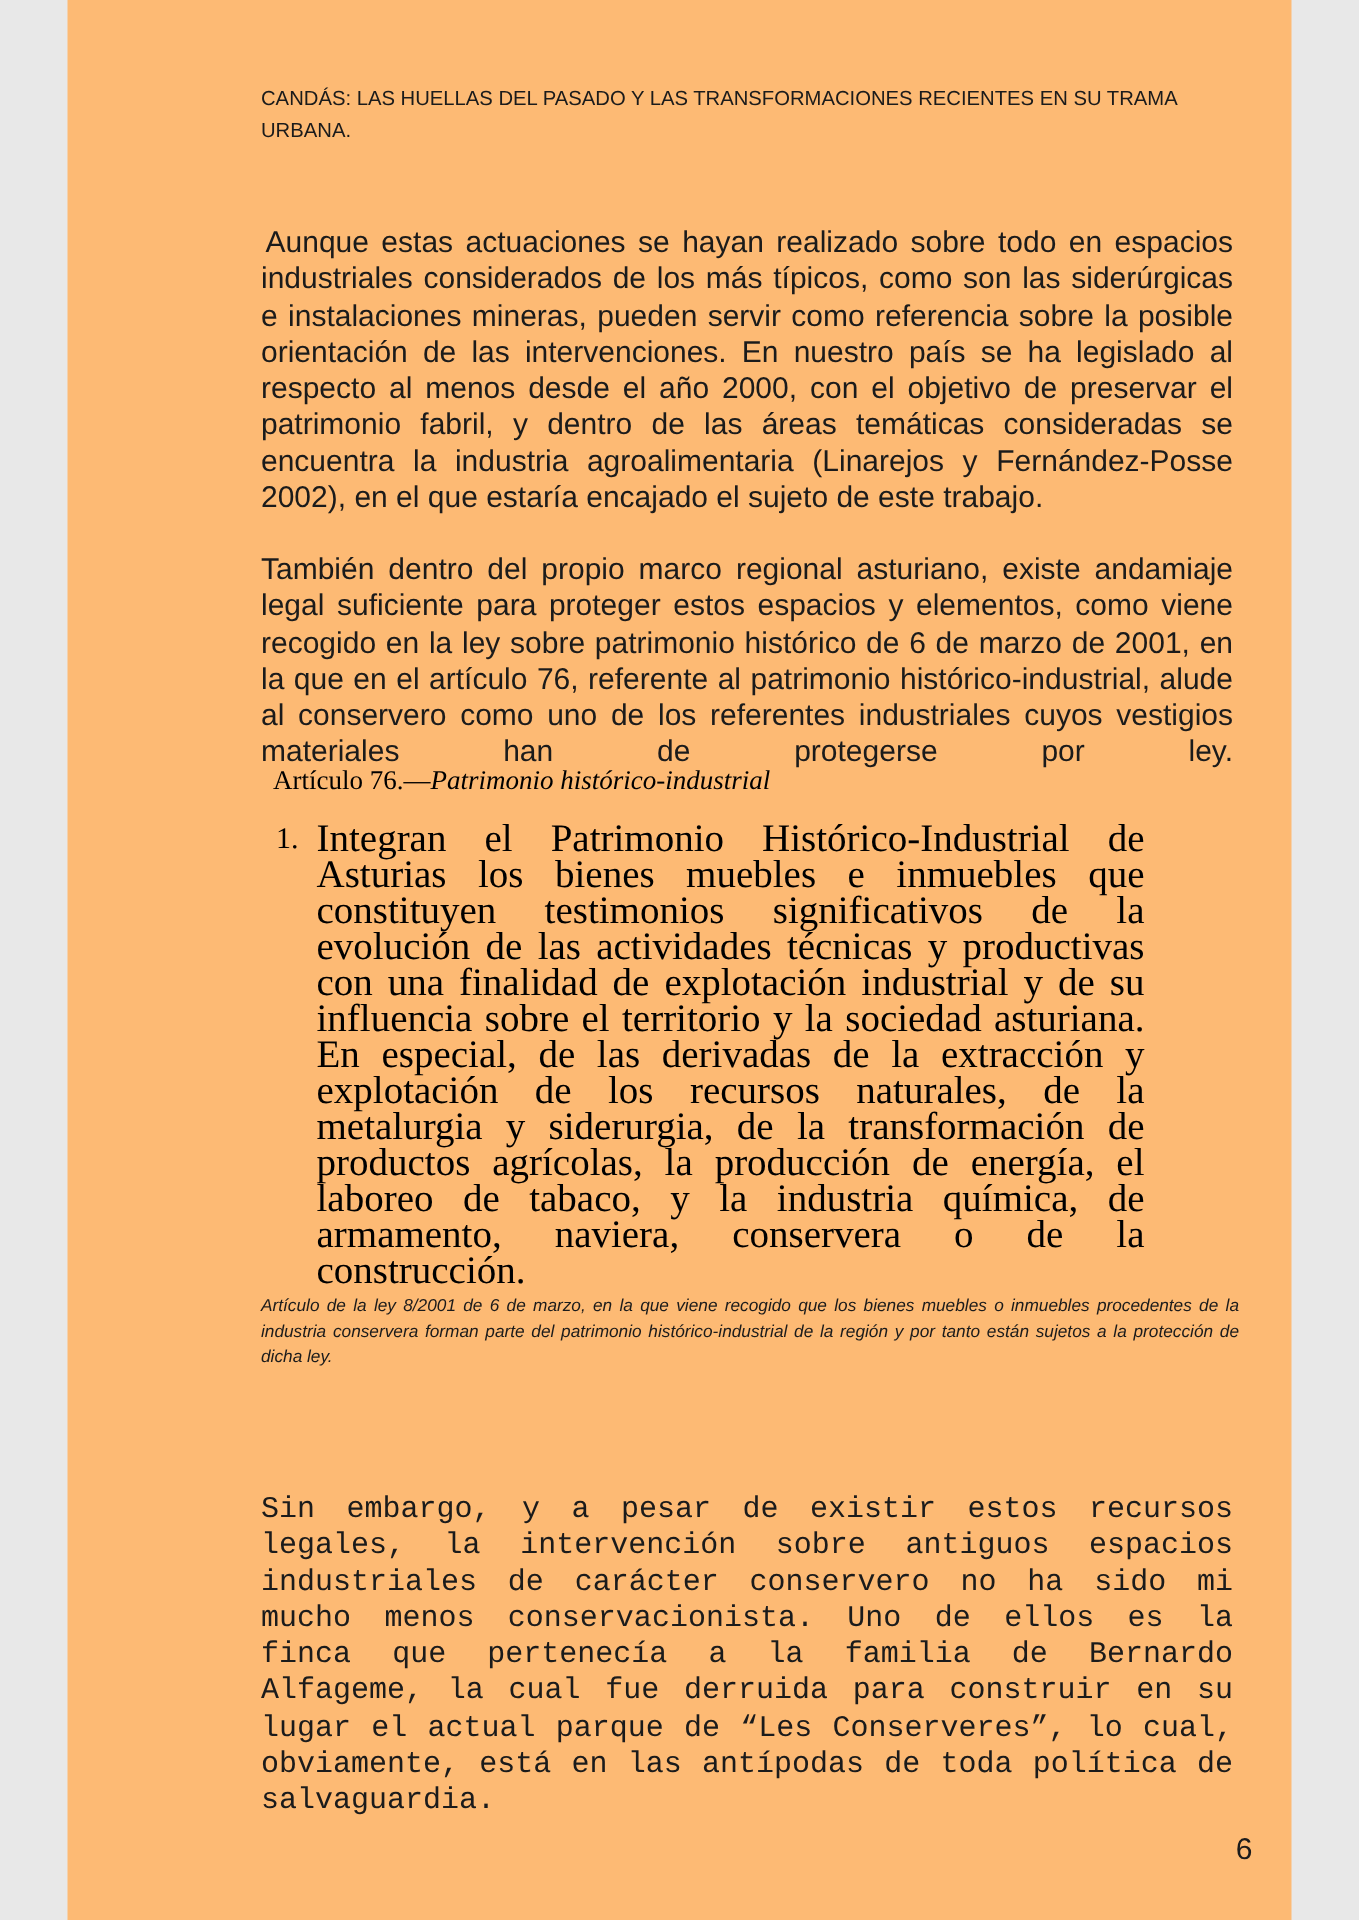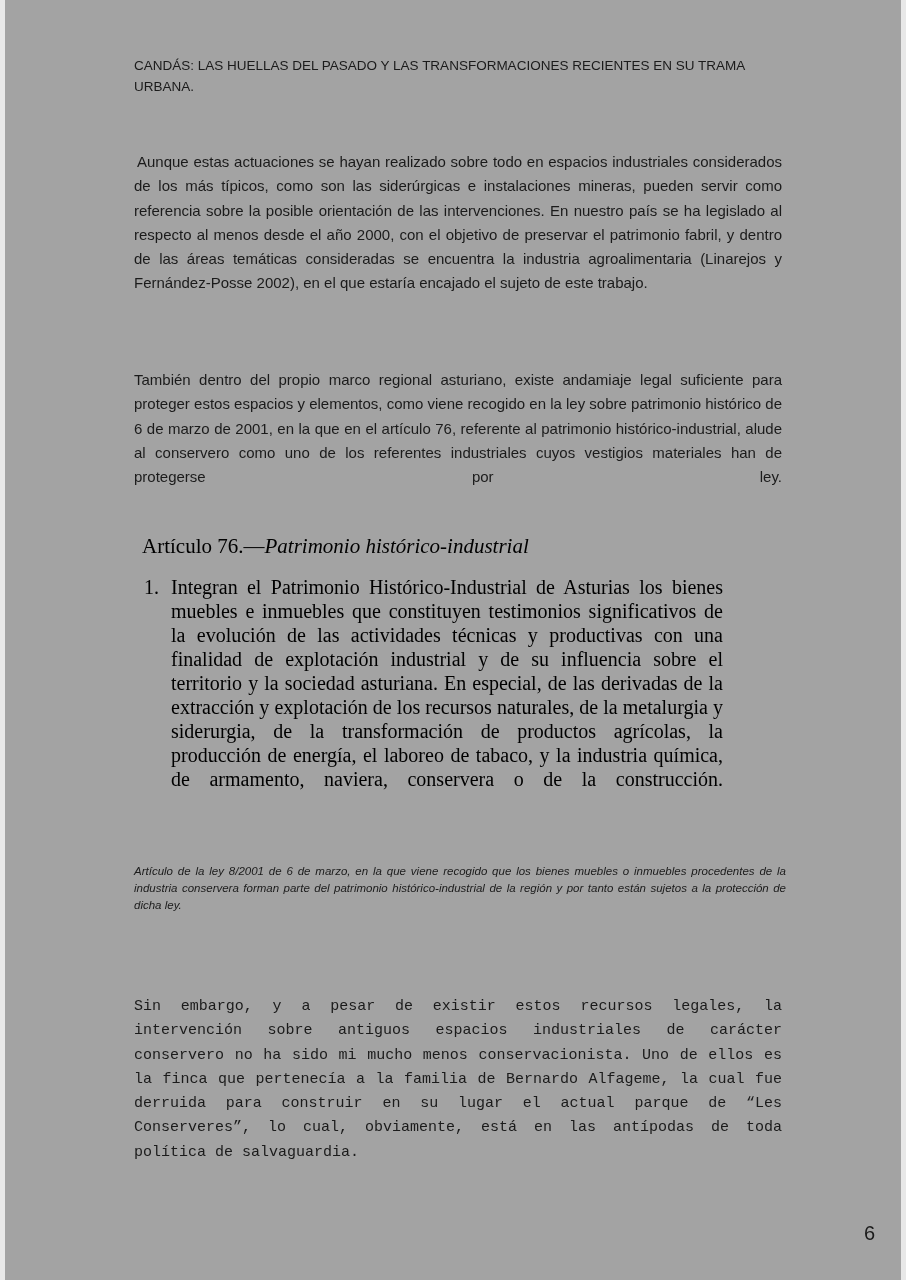--- a/index.html
+++ b/index.html
@@ -1,40 +1,40 @@
 <!DOCTYPE html>
 <html><head>
 <meta charset="utf-8">
 <style>
   * { margin: 0; padding: 0; box-sizing: border-box; }
   html, body { background: #e8e8e8; }
   .page {
     position: relative;
-    width: 896px;
+    width: 816px;
     height: 1280px;
-    background: #a3a3a3;
+    background: #fdba74;
     margin: 0 auto;
     font-family: "Liberation Sans", sans-serif;
     color: #1b1b1b;
     overflow: hidden;
   }
   .header {
     position: absolute;
     left: 129px;
     top: 55px;
     width: 632px;
     font-size: 13.5px;
     line-height: 21px;
     color: #1b1b1b;
   }
   .bodytext {
     position: absolute;
     left: 129px;
     width: 648px;
-    font-size: 15px;
+    font-size: 20px;
     line-height: 24.3px;
     text-align: justify;
     color: #1b1b1b;
   }
   .p1 { top: 150px; text-indent: 3px; }
   .p2 { top: 368px; text-align-last: justify; }
   .p3 { top: 995px; font-family: Liberation Mono, monospace; }
   .excerpt {
     position: absolute;
     left: 101px;
@@ -43,41 +43,41 @@
     font-family: "Liberation Serif", serif;
     color: #000000;
   }
   .excerpt-heading {
     text-align: center;
     font-weight: bold;
     font-size: 19.5px;
     letter-spacing: 0.2px;
   }
   .excerpt-article-title {
-    margin-top: 42px;
+    margin-top: 18px;
     margin-left: 36px;
-    font-size: 21px;
+    font-size: 18px;
   }
   .excerpt-article-title em { font-style: italic; }
   .excerpt-item {
     margin-top: 16px;
     margin-left: 38px;
     display: flex;
     align-items: flex-start;
   }
   .item-num {
     width: 27px;
     flex: 0 0 27px;
     font-size: 20px;
     line-height: 24px;
   }
   .item-text {
     width: 552px;
     flex: 0 0 552px;
-    font-size: 20px;
+    font-size: 26px;
     line-height: 24px;
     text-align: justify;
     text-align-last: justify;
   }
   .caption {
     position: absolute;
     left: 129px;
     top: 863px;
     width: 652px;
     font-size: 11.5px;

